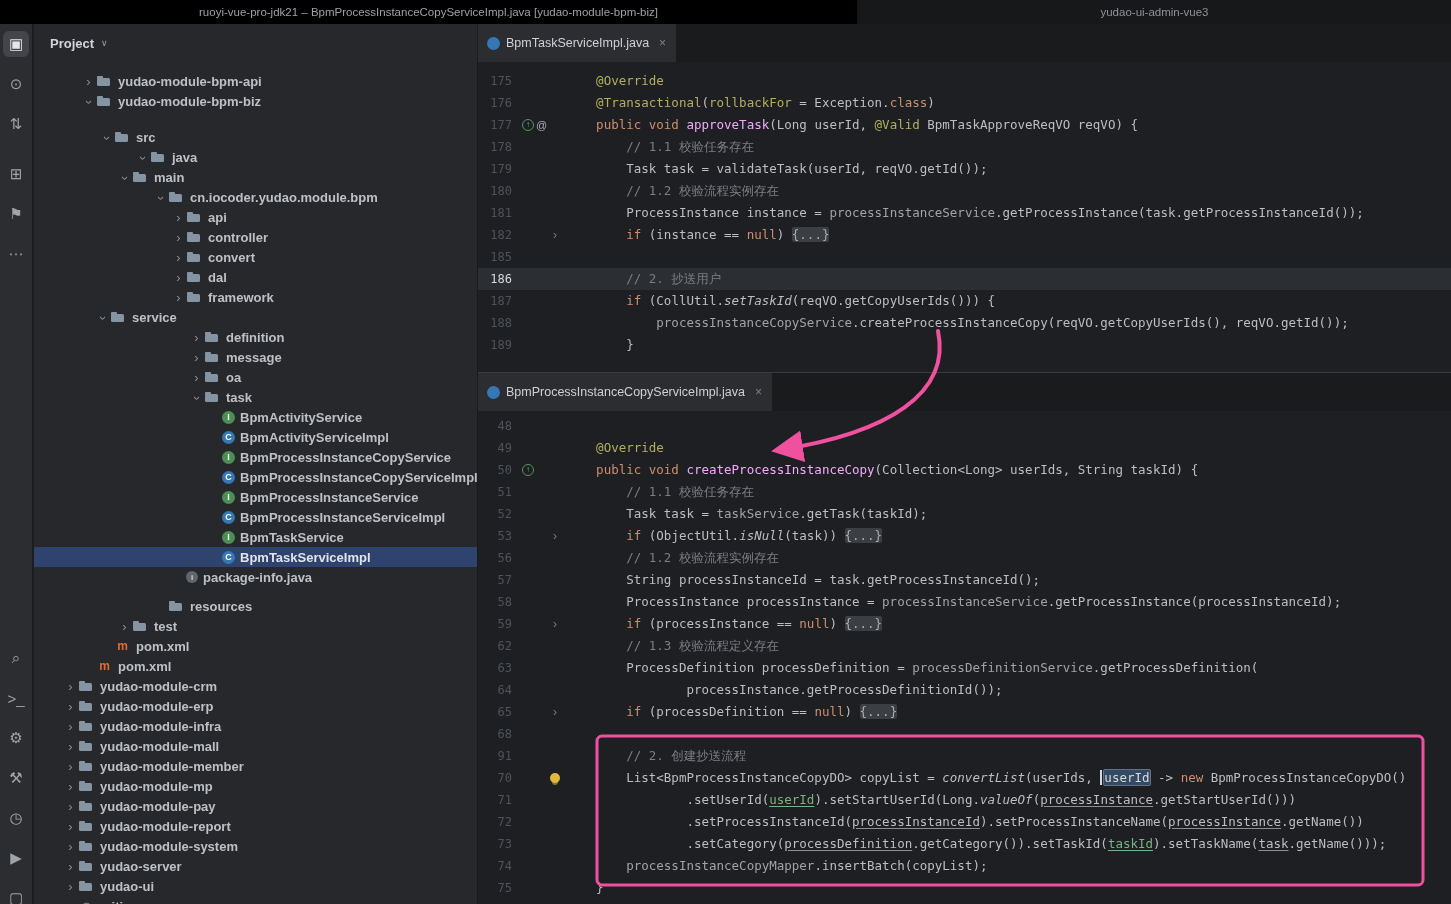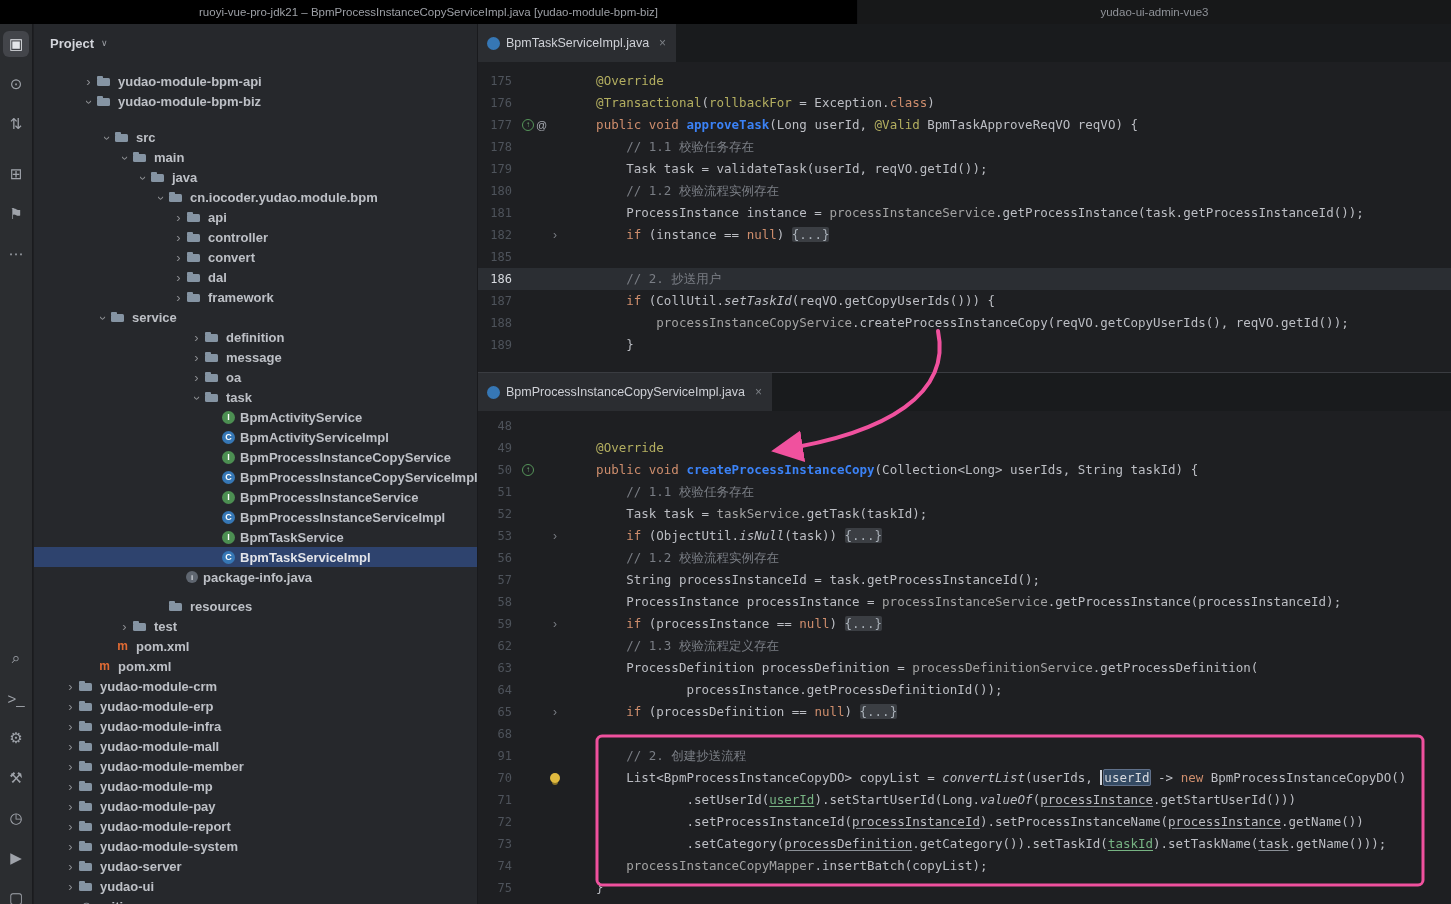--- a/index.html
+++ b/index.html
@@ -66,21 +66,21 @@
   .gico { width:30px; flex:none; display:flex; align-items:center; gap:2px; padding-left:8px; }
   .ov { width:12px; height:12px; flex:none; border-radius:50%; border:1px solid #559459; color:#6fae74;
         font-size:8px; line-height:10px; text-align:center; }
   .at { color:#a8acb3; font-size:11px; }
   .fold-col { width:22px; flex:none; text-align:center; color:#787c83; font-size:12px; display:inline-flex; justify-content:center; align-items:center; }
   .bulb { width:10px; height:10px; border-radius:50%; background:#dfb93f; box-shadow:0 4px 0 -2px #8a7326; }
   .codewrap { white-space:pre; font:12.5px/22px "DejaVu Sans Mono", monospace; }
   .tk-d   { color:#bcbec4; }
   .tk-k   { color:#cf8e6d; }
   .tk-ann { color:#b3ae60; }
-  .tk-decl{ color:#3b82f6; font-weight:700; }
+  .tk-decl{ color:#f0abfc; font-weight:400; }
   .tk-cm  { color:#7a7e85; }
   .tk-fld { color:#a3a3a3; }
   .tk-it  { color:#bcbec4; font-style:italic; }
   .tk-fold{ color:#a9b0b8; background:#3b3e43; border-radius:2px; }
   .tk-ul  { color:#bcbec4; text-decoration:underline; text-decoration-color:#8a8f96; text-underline-offset:2px; }
   .tk-ulg { color:#77b383; text-decoration:underline; text-decoration-color:#77b383; text-underline-offset:2px; }
   .tk-sel { background:#344a63; border:1px solid #60708a; border-radius:2px; color:#d8dade; }
   .caret  { display:inline-block; width:2px; height:15px; background:#d4d7dc; vertical-align:text-bottom; margin-right:1px; }
   
   #annot { position:absolute; left:0; top:0; z-index:60; pointer-events:none; }
@@ -127,29 +127,29 @@
       <div class="tree-row" style="padding-left: 47px;">
         <span class="chev open">›</span>
         <span class="ti ti-folder ti-module"></span>
         <span class="tree-label">yudao-module-bpm-biz</span>
       </div>
       <div class="tree-row" style="padding-left: 65px; margin-top: 16px;">
         <span class="chev open">›</span>
         <span class="ti ti-folder"></span>
         <span class="tree-label">src</span>
       </div>
+      <div class="tree-row" style="padding-left: 101px;">
+        <span class="chev open">›</span>
+        <span class="ti ti-folder"></span>
+        <span class="tree-label">java</span>
+      </div>
       <div class="tree-row" style="padding-left: 83px;">
         <span class="chev open">›</span>
         <span class="ti ti-folder"></span>
         <span class="tree-label">main</span>
-      </div>
-      <div class="tree-row" style="padding-left: 101px;">
-        <span class="chev open">›</span>
-        <span class="ti ti-folder"></span>
-        <span class="tree-label">java</span>
       </div>
       <div class="tree-row" style="padding-left: 119px;">
         <span class="chev open">›</span>
         <span class="ti ti-folder ti-package"></span>
         <span class="tree-label">cn.iocoder.yudao.module.bpm</span>
       </div>
       <div class="tree-row" style="padding-left: 137px;">
         <span class="chev">›</span>
         <span class="ti ti-folder ti-package"></span>
         <span class="tree-label">api</span>

